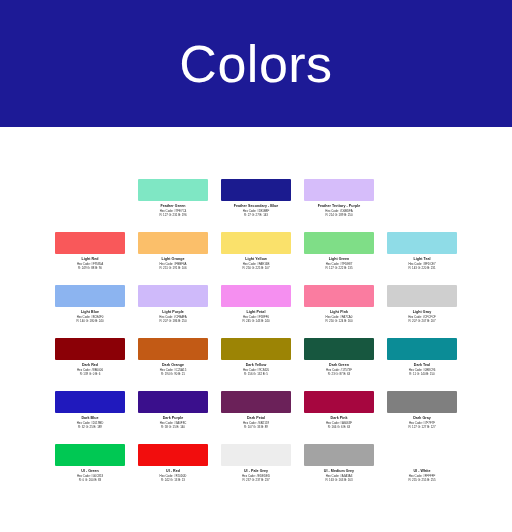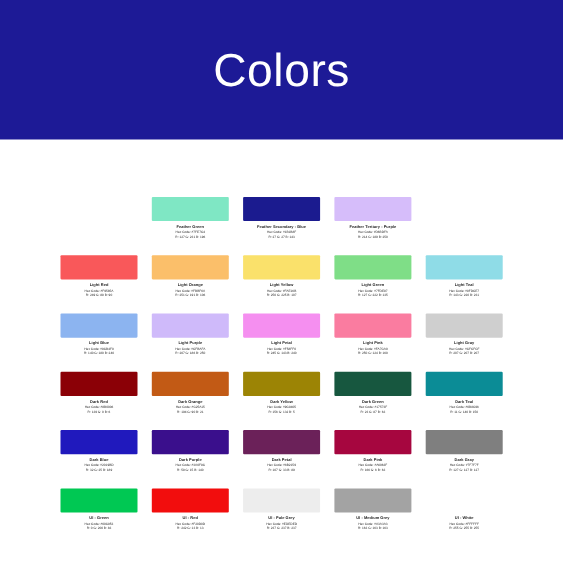--- a/index.html
+++ b/index.html
@@ -27,21 +27,21 @@
     top: 0;
     width: 512px;
     height: 127px;
     background: #1d1a96;
     display: flex;
     align-items: center;
     justify-content: center;
   }
   .header-title {
     color: #ffffff;
-    font-size: 42px;
+    font-size: 52px;
     font-weight: 400;
     letter-spacing: 0.5px;
     line-height: 1;
     font-family: "Liberation Sans", sans-serif;
   }
 
   
   .board {
     position: absolute;
     left: 0;

